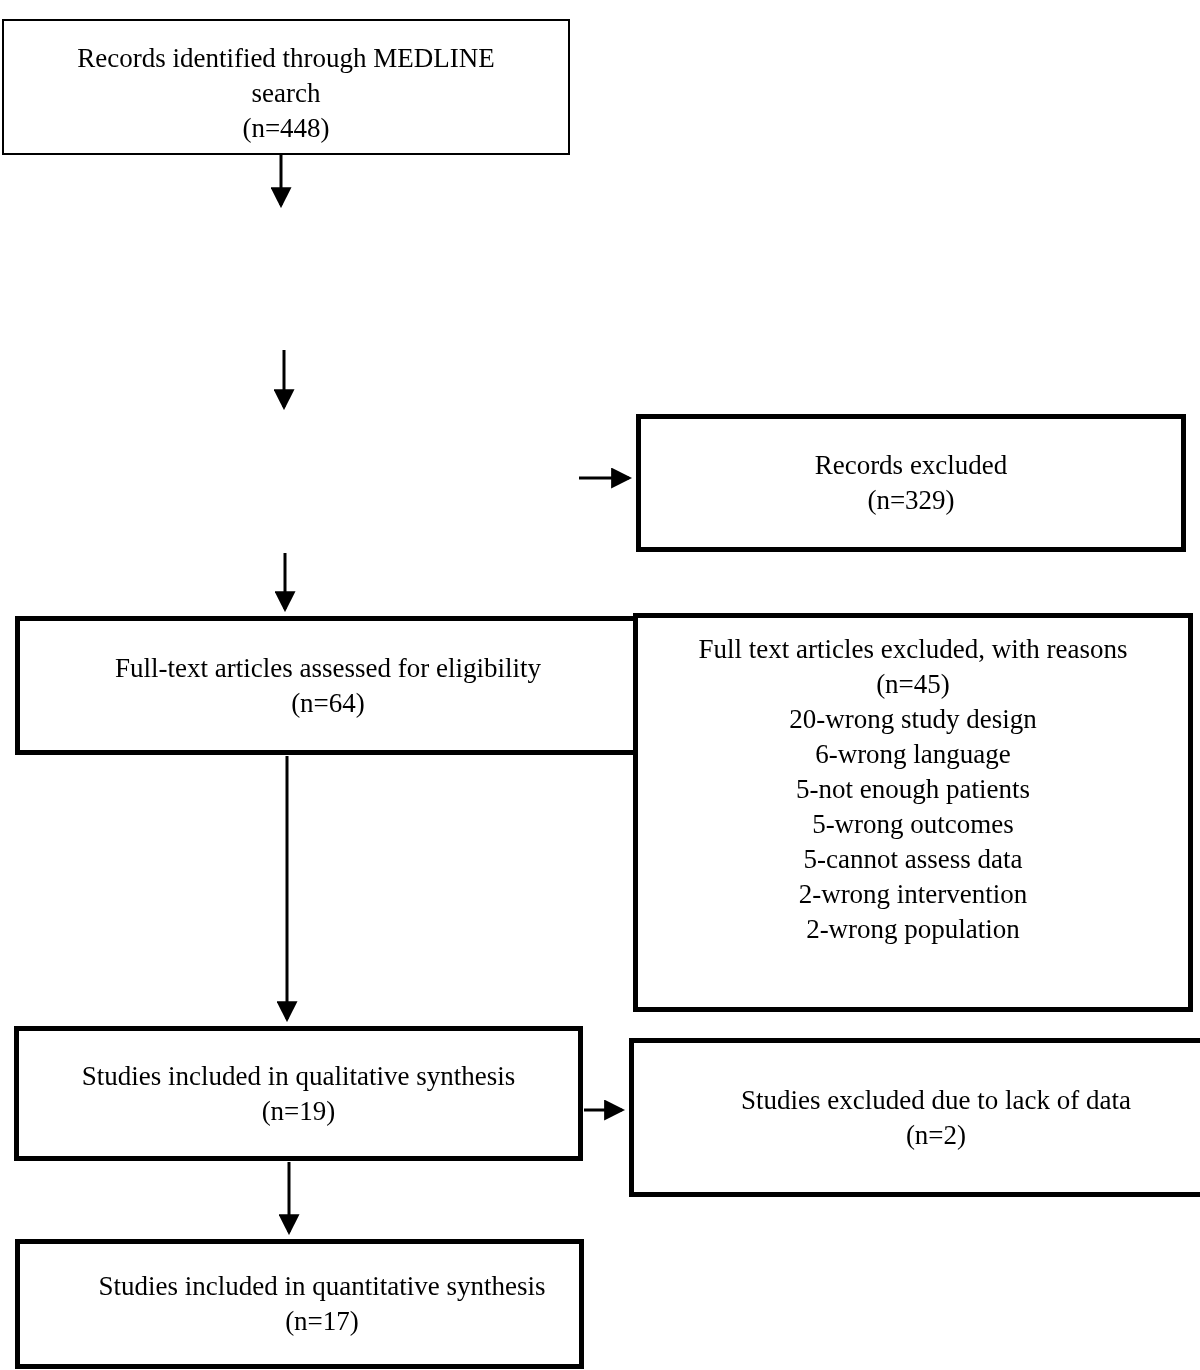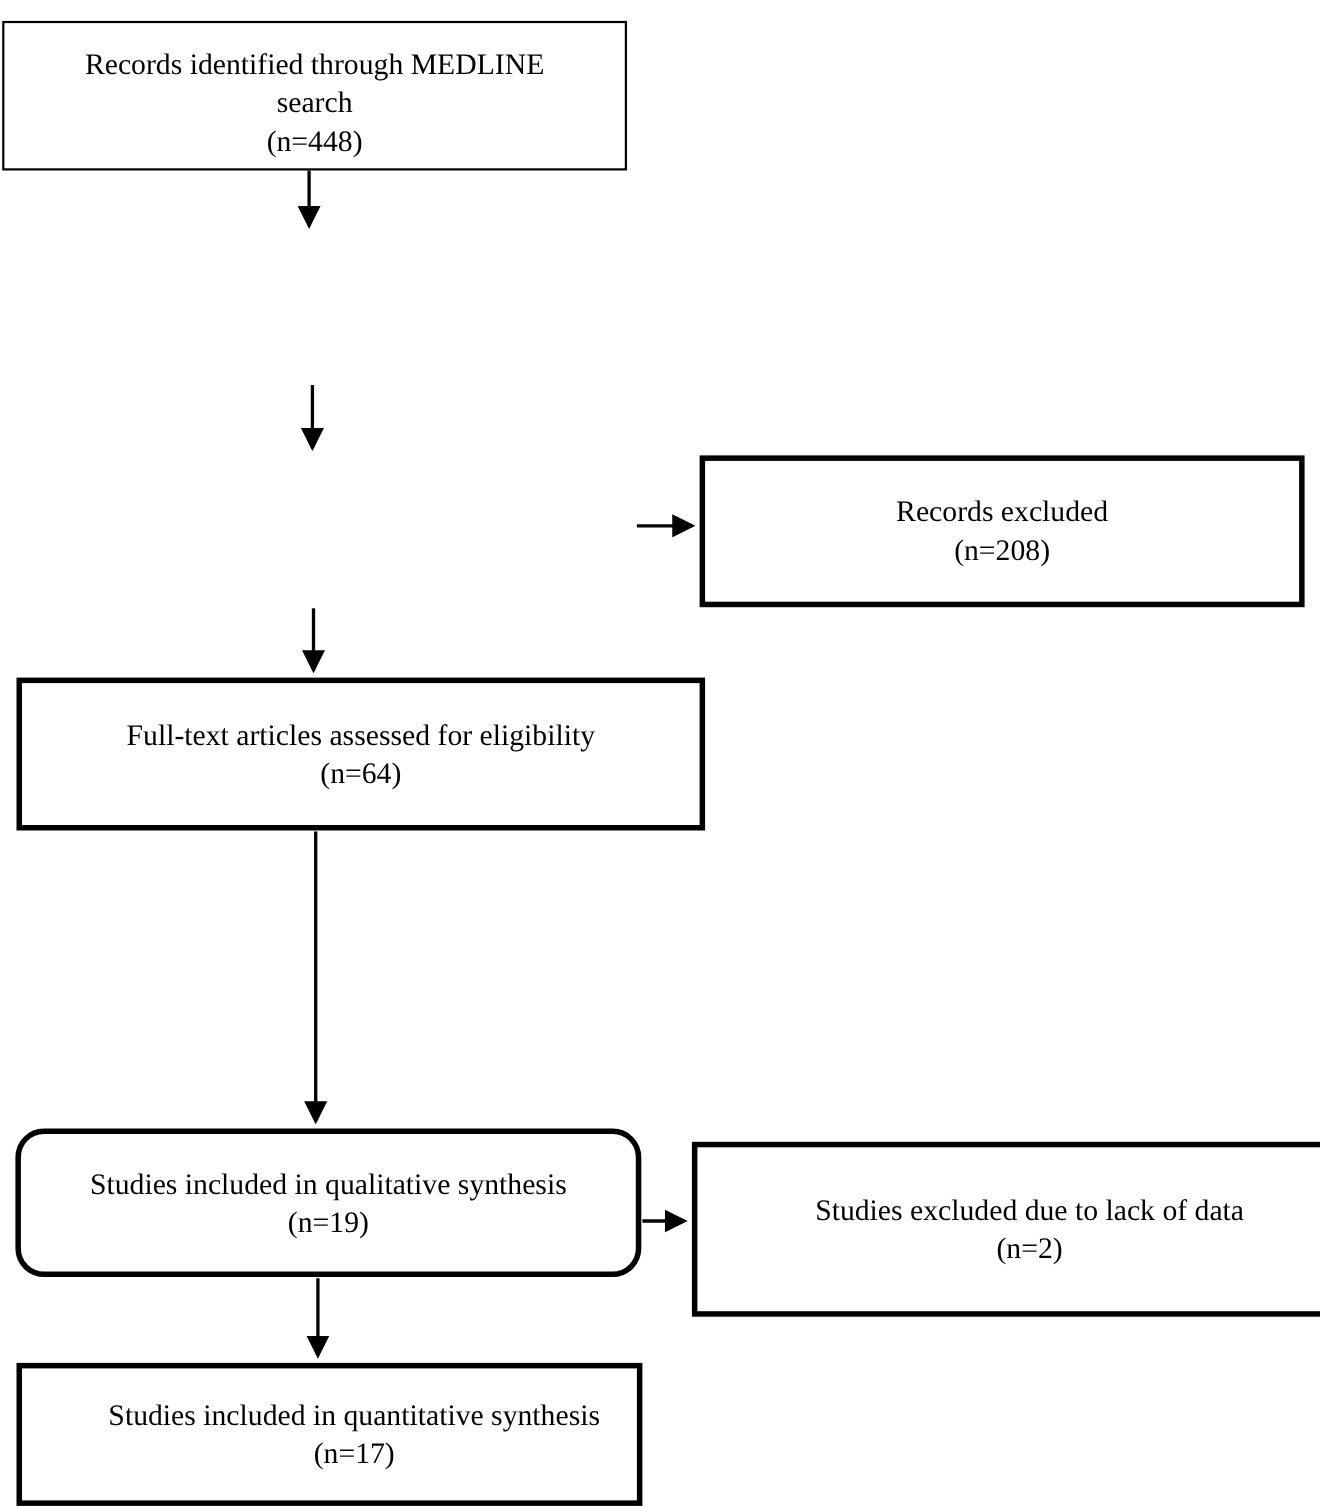--- a/index.html
+++ b/index.html
@@ -44,21 +44,21 @@
   .top-aligned { align-items: flex-start; }
 
   #box-records-identified   { left: 2px;   top: 3px;    width: 568px; height: 136px; border-width: 2px; margin-top: 16px; }
   #box-records-identified .box-text { padding-top: 12px; }
   #box-duplicates-removed   { left: 9px;   top: 211px;  width: 566px; height: 138px; border-width: 3px; }
   #box-records-screened     { left: 7px;   top: 414px;  width: 571px; height: 138px; }
   #box-records-excluded     { left: 636px; top: 414px;  width: 550px; height: 138px; }
   #box-fulltext-assessed    { left: 15px;  top: 616px;  width: 626px; height: 139px; }
   #box-fulltext-excluded    { left: 633px; top: 613px;  width: 560px; height: 399px; }
   #box-fulltext-excluded .box-text { padding-top: 14px; }
-  #box-qualitative-included { left: 14px;  top: 1026px; width: 569px; height: 135px; border-radius: 26px; }
+  #box-qualitative-included { left: 14px;  top: 1026px; width: 569px; height: 135px; }
   #box-excluded-lack-data   { left: 629px; top: 1038px; width: 614px; height: 159px; }
   #box-quantitative-included{ left: 15px;  top: 1239px; width: 569px; height: 130px; padding-left: 45px; }
 </style>
 </head>
 <body>
 
 <div class="stage">
 
   <svg class="arrows" viewBox="0 0 1200 1370" xmlns="http://www.w3.org/2000/svg">
     <defs>
@@ -79,28 +79,39 @@
   <div class="box" id="box-records-identified">
     <div class="box-text">Records identified through MEDLINE
 search
 (n=448)</div>
   </div>
 
 
 
   <div class="box" id="box-records-excluded">
     <div class="box-text">Records excluded
-(n=208)</div>
+(n=329)</div>
   </div>
 
   <div class="box" id="box-fulltext-assessed">
     <div class="box-text">Full-text articles assessed for eligibility
 (n=64)</div>
   </div>
 
+  <div class="box top-aligned" id="box-fulltext-excluded">
+    <div class="box-text">Full text articles excluded, with reasons
+(n=45)
+20-wrong study design
+6-wrong language
+5-not enough patients
+5-wrong outcomes
+5-cannot assess data
+2-wrong intervention
+2-wrong population</div>
+  </div>
 
   <div class="box" id="box-qualitative-included">
     <div class="box-text">Studies included in qualitative synthesis
 (n=19)</div>
   </div>
 
   <div class="box" id="box-excluded-lack-data">
     <div class="box-text">Studies excluded due to lack of data
 (n=2)</div>
   </div>

